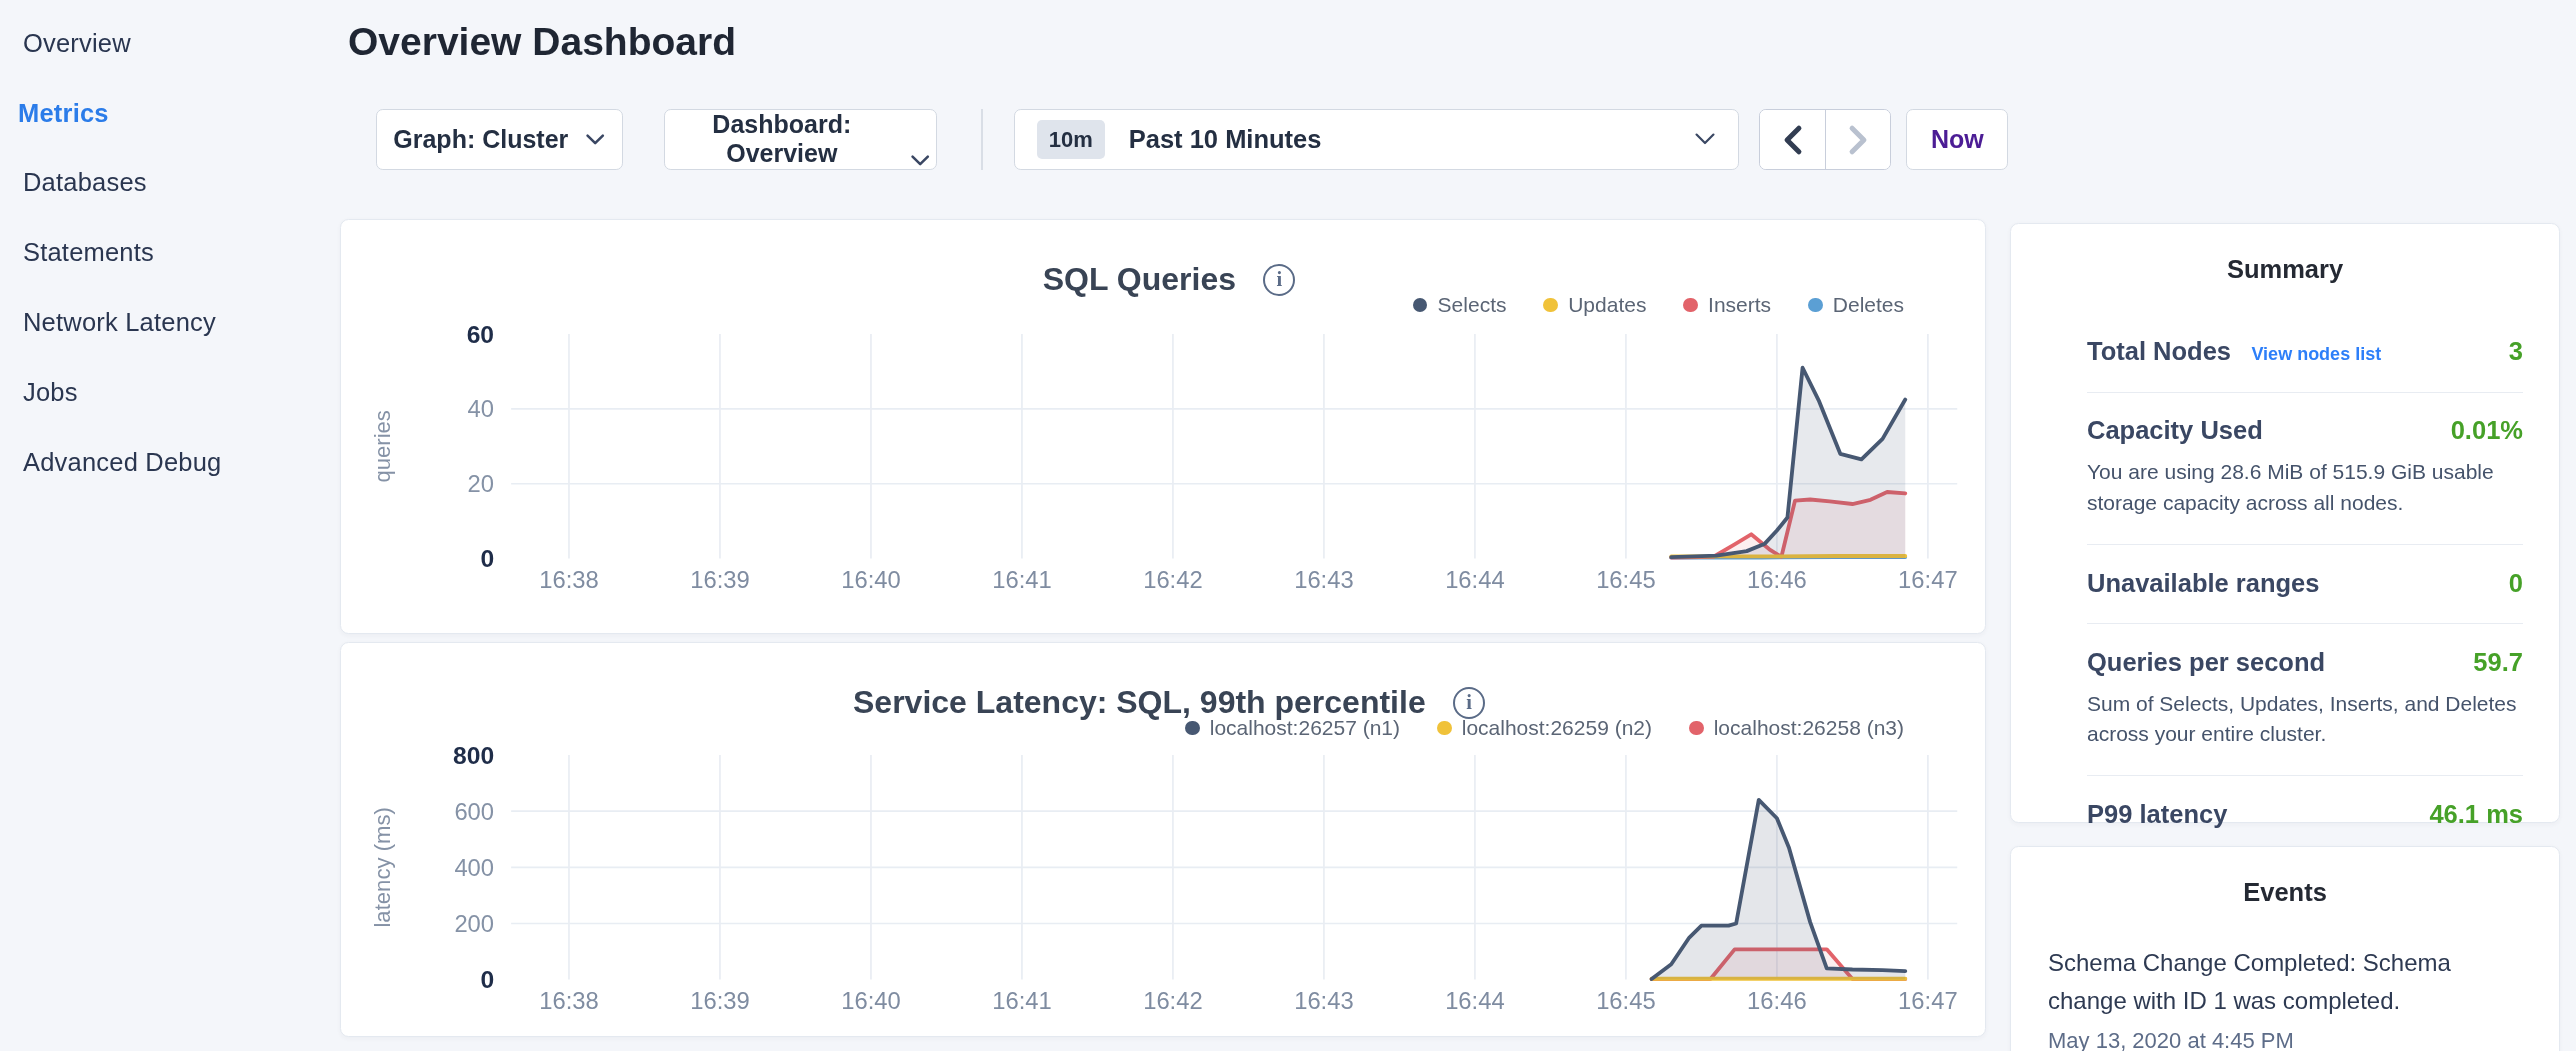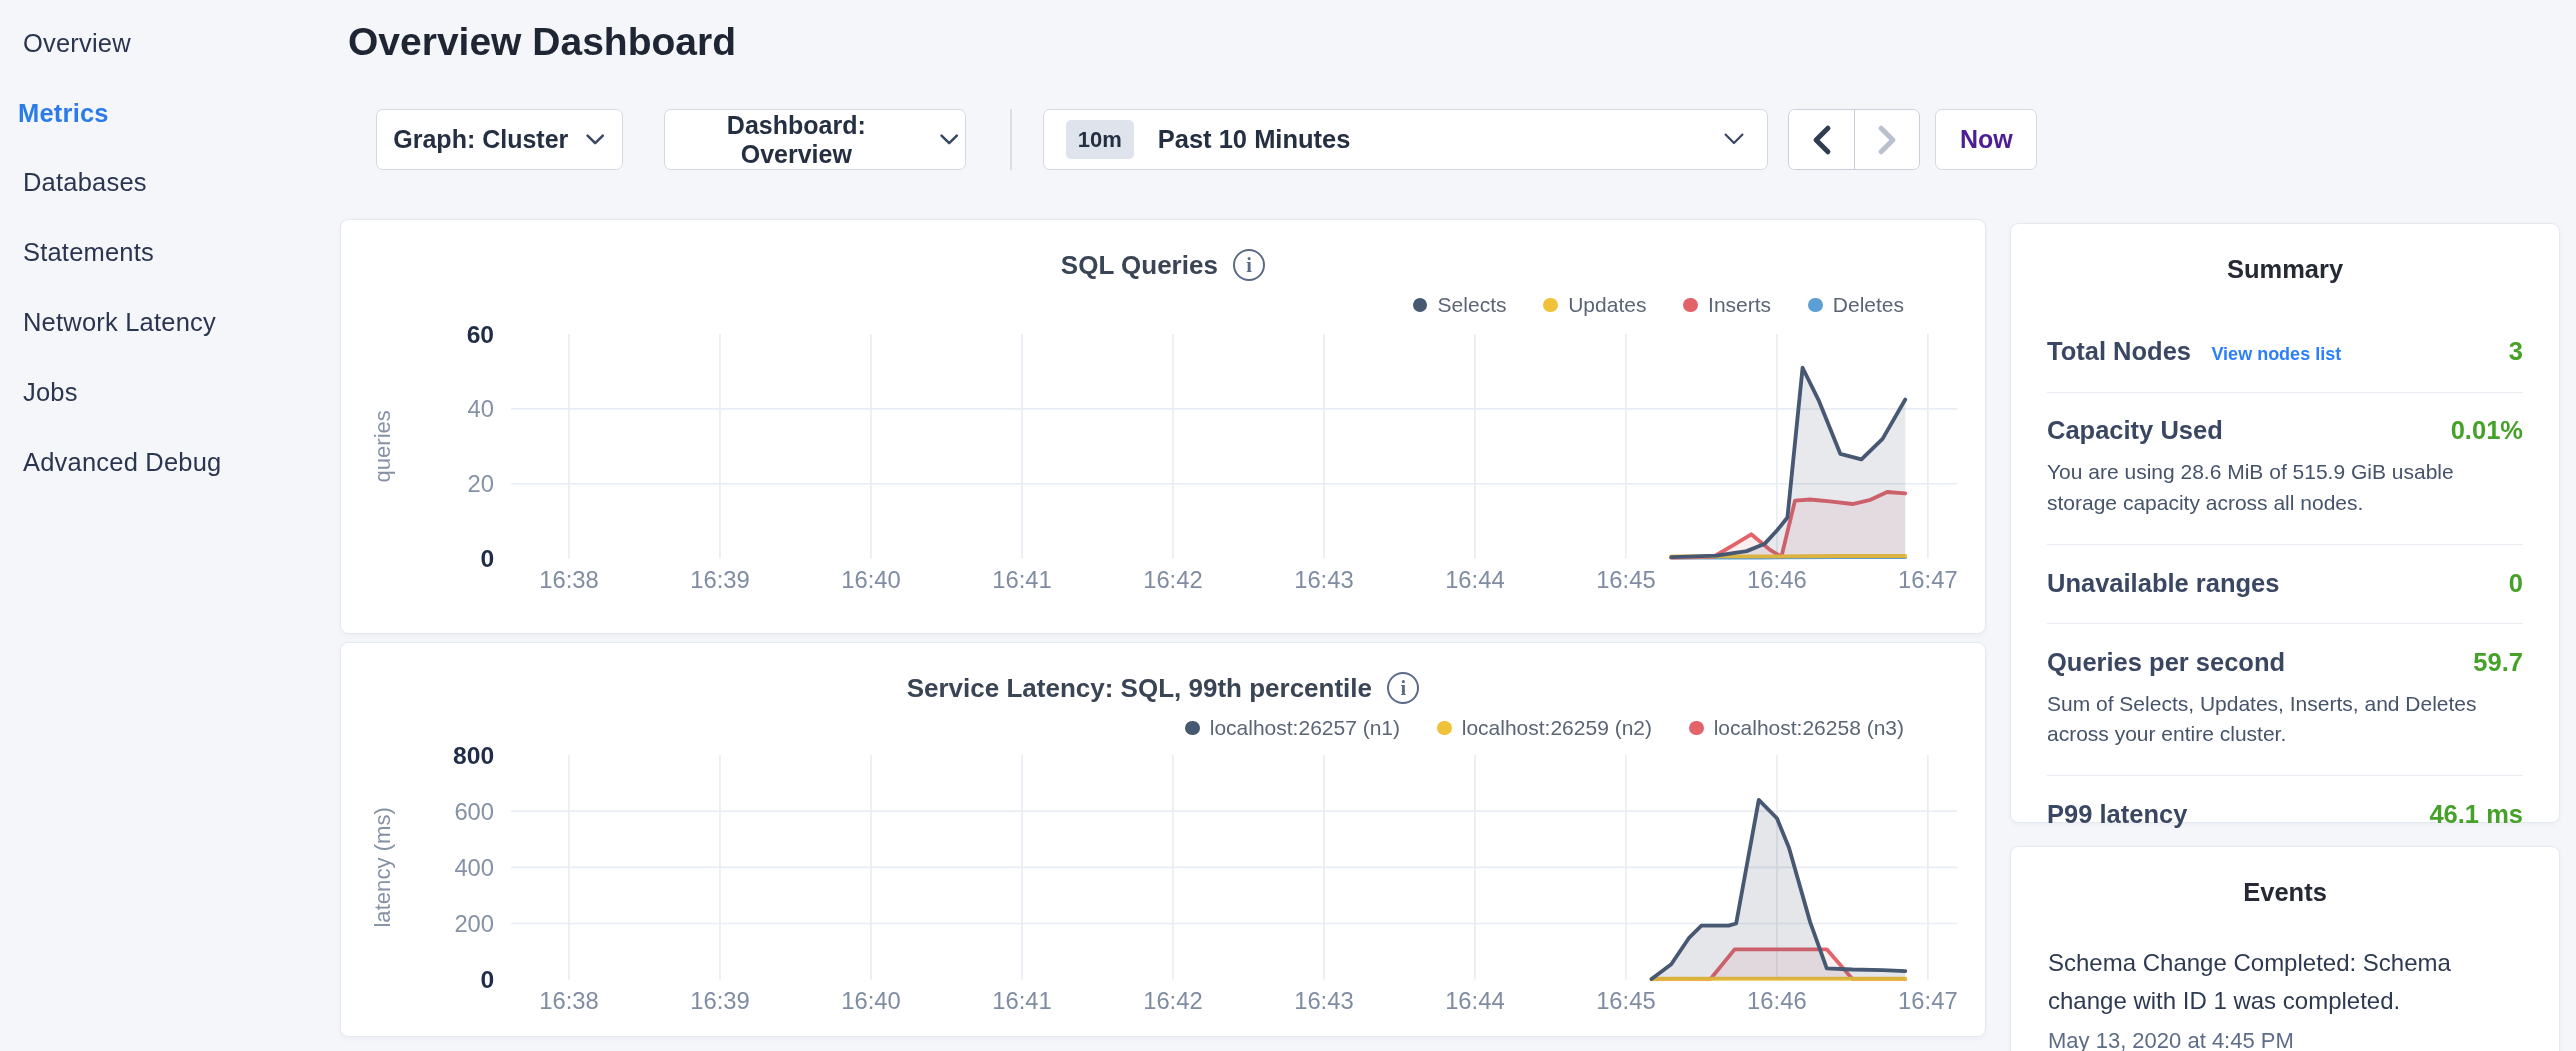--- a/index.html
+++ b/index.html
@@ -12,39 +12,39 @@
             color:#2a3650;cursor:pointer;text-decoration:none;letter-spacing:0.2px;}
   .nav-item.active{color:#2b7ce9;font-weight:700;padding-left:18px;}
 
   
   .page-title{position:absolute;left:340px;top:12px;margin:8px;font-size:39px;font-weight:700;color:#1f2633;}
   .controls{position:absolute;left:340px;top:109px;height:61px;display:flex;align-items:stretch;}
   .ctl{background:#fff;border:1.7px solid #d3d9e2;border-radius:6.8px;display:flex;align-items:center;
        font-size:25px;font-weight:700;color:#242f42;cursor:pointer;box-sizing:border-box;}
   .dropdown{justify-content:center;gap:17px;}
   #dd-graph{width:247px;margin-right:41px;margin-left:36px;}
-  #dd-dashboard{width:302px;margin-right:44px;}
+  #dd-dashboard{width:273px;margin-right:44px;align-items:flex-end;}
   .vdivider{width:1.7px;background:#d9dee6;margin-right:31px;}
   .time-select{width:725px;margin-right:20.4px;padding:0 22px;justify-content:flex-start;}
   .time-badge{background:#dfe4ec;border-radius:5.1px;padding:6.8px 12px;font-size:22px;font-weight:700;
               color:#242f42;margin-right:24px;}
   .time-label{font-size:25.5px;}
   .time-select .chev{margin-left:auto;}
   .btn-group{display:flex;border:1.7px solid #c8cedb;border-radius:6.8px;overflow:hidden;background:#fff;margin-right:15.3px;}
   .nav-arrow{width:65px;display:flex;align-items:center;justify-content:center;background:#fff;border:none;cursor:pointer;}
   .nav-arrow + .nav-arrow{border-left:1.7px solid #c8cedb;}
   .now-btn{width:102px;justify-content:center;color:#4c1d95;}
 
   
   .card{position:absolute;background:#fff;border:0.9px solid #e4e9f0;border-radius:8.5px;
         box-shadow:0 1.7px 4.3px rgba(40,50,70,0.04);box-sizing:border-box;}
   #card-sql{left:340px;top:219px;width:1646px;height:415px;}
   #card-latency{left:340px;top:642px;width:1646px;height:395px;}
   .chart-title-row{display:flex;align-items:center;justify-content:center;gap:15.3px;padding-top:29px;}
-  .chart-title{margin:0;font-size:26px;font-weight:700;color:#394455;text-align:right;}
+  .chart-title{margin:12px;font-size:32px;font-weight:700;color:#394455;text-align:right;}
   .info-icon{width:32px;height:32px;border:2.6px solid #5a6b87;border-radius:50%;display:flex;
              align-items:center;justify-content:center;font-size:20.4px;font-weight:700;color:#5a6b87;
              font-family:"Liberation Serif",serif;cursor:pointer;box-sizing:border-box;}
   .info-icon::after{content:"i";}
   .legend{position:absolute;right:81px;top:73px;display:flex;gap:37px;}
   .legend-item{display:flex;align-items:center;gap:10.2px;}
   .legend-dot{width:14.5px;height:14.5px;border-radius:50%;}
   .legend-label{font-size:21px;color:#5b6575;}
   .plot{position:absolute;left:17px;top:102px;width:1612px;height:281px;}
   #card-latency .plot{top:100px;}
@@ -52,21 +52,21 @@
   .plot text{font-family:"Liberation Sans",sans-serif;}
   .ytick{font-size:28px;fill:#8592a6;}
   .ytick.edge{font-size:29px;fill:#1f2d49;font-weight:700;}
   .xtick{font-size:28px;fill:#7f8ca1;}
   .axis-label{font-size:26px;fill:#8592a6;}
 
   
   #panel-summary{left:2010px;top:223px;width:550px;height:600px;}
   #panel-events{left:2010px;top:846px;width:550px;height:238px;}
   .panel-title{margin:31px 0 0;text-align:center;font-size:25.5px;font-weight:700;color:#242933;}
-  .summary-body{padding:0 36px;}
+  .summary-body{padding:0 36px;margin-left:40px;}
   .srow{display:flex;align-items:baseline;}
   .srow-label{font-size:25.5px;font-weight:700;color:#3a4763;}
   .srow-link{font-size:18px;font-weight:700;color:#2d7ff9;margin-left:20.4px;text-decoration:none;cursor:pointer;}
   .srow-value{margin-left:auto;font-size:25.5px;font-weight:700;color:#46a128;white-space:nowrap;}
   .sdesc{font-size:21px;color:#45536b;line-height:1.45;margin:12px 0 0;}
   .hr{height:0.9px;background:#e8ecf2;margin:25.5px 0 24px;}
   .mt1{margin-top:53px;}
   .events-body{padding:0 37px;}
   .event-msg{font-size:24px;color:#2e3a52;line-height:1.6;margin:37px 0 0;max-width:417px;}
   .event-time{font-size:22px;color:#5d6c88;margin-top:6.8px;}

